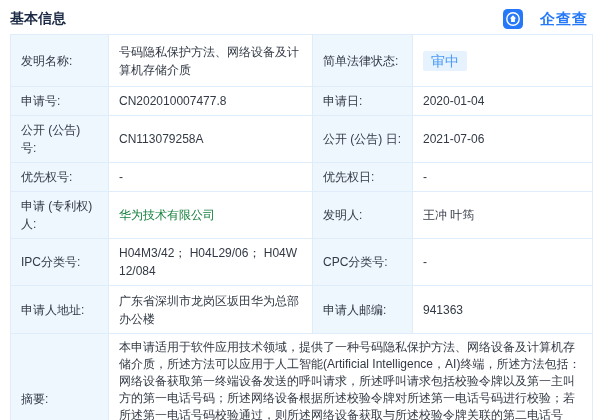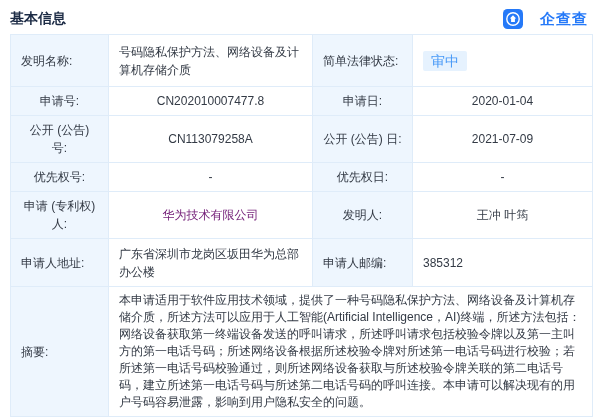--- a/index.html
+++ b/index.html
@@ -50,27 +50,27 @@
     vertical-align: middle;
     word-break: break-all;
   }
   td.lbl {
     background: #eef6fe;
     color: #333a45;
     margin-left: 13px;
   }
   td.val { color: #333a45; background: #ffffff; }
   tr.r-name td   { height: 52px; }
-  tr.r-std td    { height: 28px; text-align: center; }
+  tr.r-std td    { height: 28px; }
   tr.r-ipc td    { height: 46px; }
   tr.r-addr td   { height: 48px; }
   tr.r-abs td    { height: 102px; }
   tr.r-abs td.val { line-height: 17px; }
   a.link {
-    color: #701a75;
+    color: #15803d;
     text-decoration: none;
     cursor: pointer;
   }
   .badge {
     display: inline-block;
     background: #e6f2fe;
     color: #4799f7;
     font-size: 14px;
     line-height: 16px;
     padding: 2px 8px;
@@ -116,46 +116,52 @@
       <td class="lbl">申请号:</td>
       <td class="val">CN202010007477.8</td>
       <td class="lbl">申请日:</td>
       <td class="val">2020-01-04</td>
     </tr>
 
     <tr class="r-std">
       <td class="lbl">公开 (公告) 号:</td>
       <td class="val">CN113079258A</td>
       <td class="lbl">公开 (公告) 日:</td>
-      <td class="val">2021-07-09</td>
+      <td class="val">2021-07-06</td>
     </tr>
 
     <tr class="r-std">
       <td class="lbl">优先权号:</td>
       <td class="val">-</td>
       <td class="lbl">优先权日:</td>
       <td class="val">-</td>
     </tr>
 
     <tr class="r-std">
       <td class="lbl">申请 (专利权) 人:</td>
       <td class="val">
         <a class="link">华为技术有限公司</a>
       </td>
       <td class="lbl">发明人:</td>
       <td class="val">王冲 叶筠</td>
     </tr>
 
 
+    <tr class="r-ipc">
+      <td class="lbl">IPC分类号:</td>
+      <td class="val">H04M3/42； H04L29/06； H04W12/084</td>
+      <td class="lbl">CPC分类号:</td>
+      <td class="val">-</td>
+    </tr>
 
     <tr class="r-addr">
       <td class="lbl">申请人地址:</td>
       <td class="val">广东省深圳市龙岗区坂田华为总部办公楼</td>
       <td class="lbl">申请人邮编:</td>
-      <td class="val">385312</td>
+      <td class="val">941363</td>
     </tr>
 
     <tr class="r-abs">
       <td class="lbl">摘要:</td>
       <td class="val" colspan="3">本申请适用于软件应用技术领域，提供了一种号码隐私保护方法、网络设备及计算机存储介质，所述方法可以应用于人工智能(Artificial Intelligence，AI)终端，所述方法包括：网络设备获取第一终端设备发送的呼叫请求，所述呼叫请求包括校验令牌以及第一主叫方的第一电话号码；所述网络设备根据所述校验令牌对所述第一电话号码进行校验；若所述第一电话号码校验通过，则所述网络设备获取与所述校验令牌关联的第二电话号码，建立所述第一电话号码与所述第二电话号码的呼叫连接。本申请可以解决现有的用户号码容易泄露，影响到用户隐私安全的问题。</td>
     </tr>
 
   </tbody>
     </table>
 </div>

